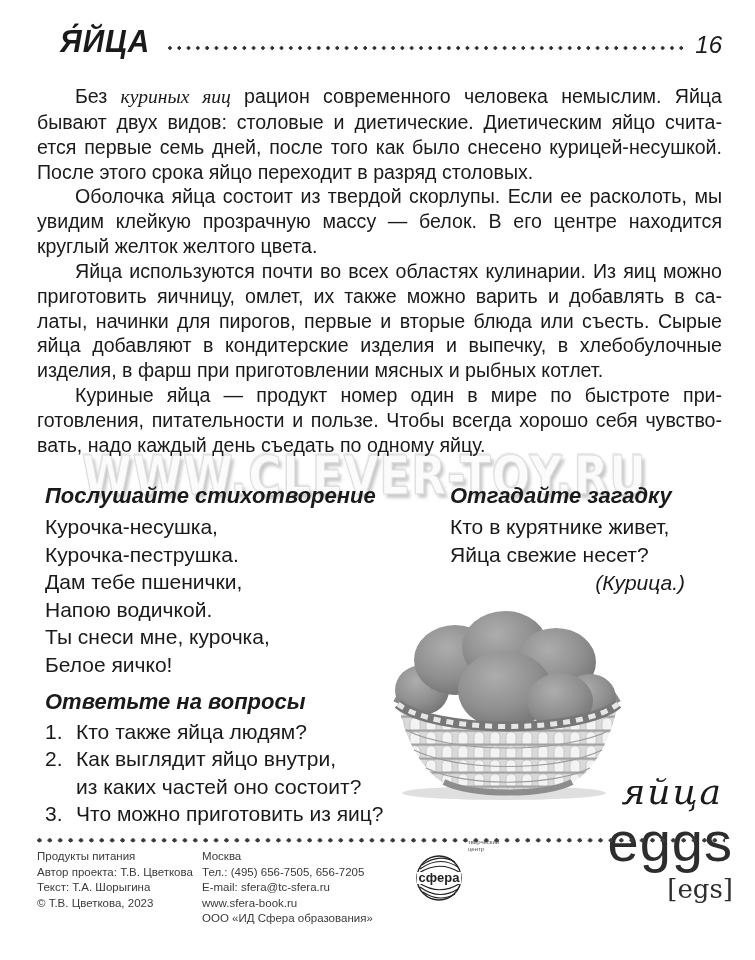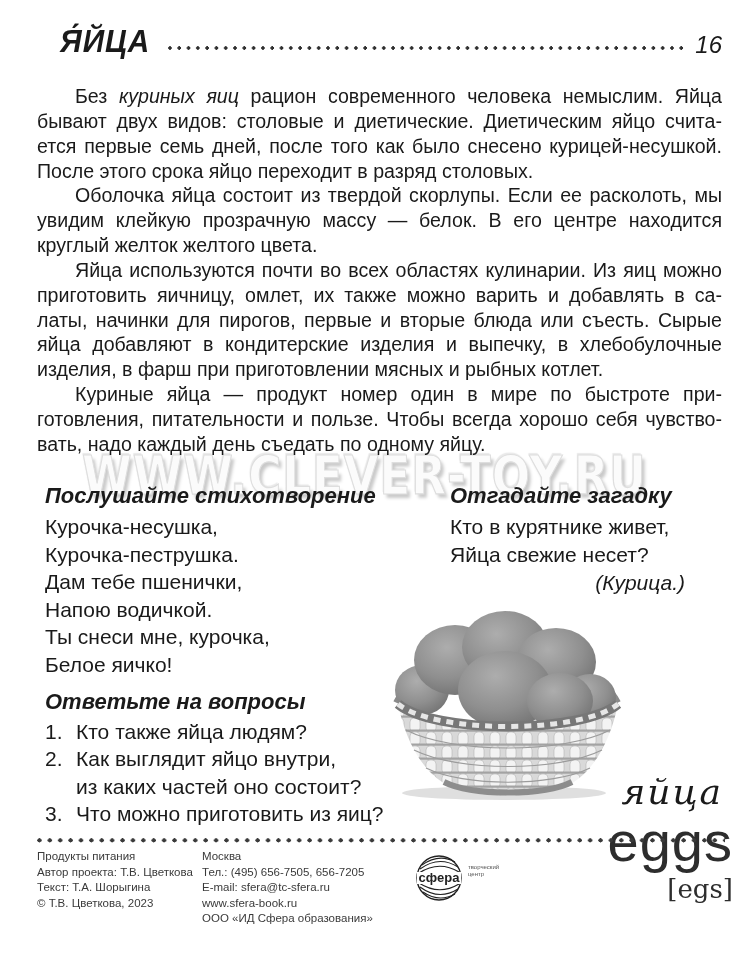--- a/index.html
+++ b/index.html
@@ -14,21 +14,21 @@
             background-image:radial-gradient(circle at 2px 2px,#2f2f2f 1.55px,transparent 1.9px);
             background-size:9.3px 4px;background-repeat:repeat-x;}
   .hdr-num{font-size:24px;font-style:italic;line-height:1;margin-bottom:0;}
 
   
   .bodytext{position:absolute;left:37px;top:84px;width:685px;z-index:2;
             font-size:19.6px;line-height:24.85px;}
   .bl{text-align:justify;text-align-last:justify;white-space:nowrap;}
   .bl.end{text-align-last:left;}
   .bl.ind{text-indent:38px;}
-  .it{font-style:italic;}
+  .it{font-style:italic;font-family:Liberation Serif, serif;}
 
   
   .watermark{position:absolute;left:82px;top:444px;z-index:1;white-space:nowrap;
              font-family:"DejaVu Sans",sans-serif;font-weight:bold;font-size:45px;letter-spacing:1px;
              color:#fbfbfb;-webkit-text-stroke:1px #dedede;
              text-shadow:3px 4px 3px #c9c9c9,-1px -1px 1px #e9e9e9;
              transform:scaleY(1.18);transform-origin:left top;}
 
   
   .sec-h{font-weight:bold;font-style:italic;font-size:22px;line-height:1.1;z-index:2;position:absolute;}
@@ -54,21 +54,21 @@
 
   
   .footer{position:absolute;left:37px;top:838px;width:688px;z-index:2;color:#3a3a3a;}
   .f-dots{height:5px;margin-bottom:6px;
           background-image:radial-gradient(circle at 2.4px 2.4px,#3a3a3a 1.9px,transparent 2.3px);
           background-size:10.4px 5px;background-repeat:repeat-x;}
   .f-cols{display:flex;align-items:flex-start;}
   .f-col1{width:165px;font-size:11.5px;line-height:15.5px;}
   .f-col2{width:212px;font-size:11.5px;line-height:15.5px;}
   .f-b{font-weight:normal;}
-  .f-logo{display:flex;align-items:center;margin-top:4px;}
+  .f-logo{display:flex;align-items:flex-start;margin-top:4px;}
   .f-tag{font-size:6px;line-height:7px;color:#555;margin-left:4px;margin-top:-14px;}
 </style>
 </head>
 <body>
 
 <div class="page">
 
   <div class="hdr">
     <div class="hdr-title">Я́ЙЦА</div>
     <div class="hdr-dots"></div>

